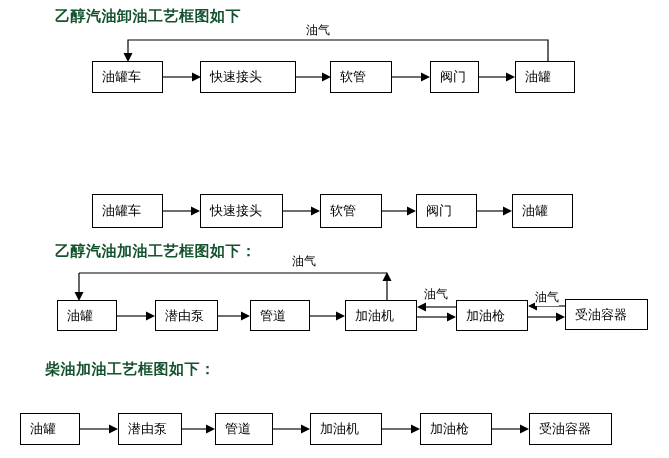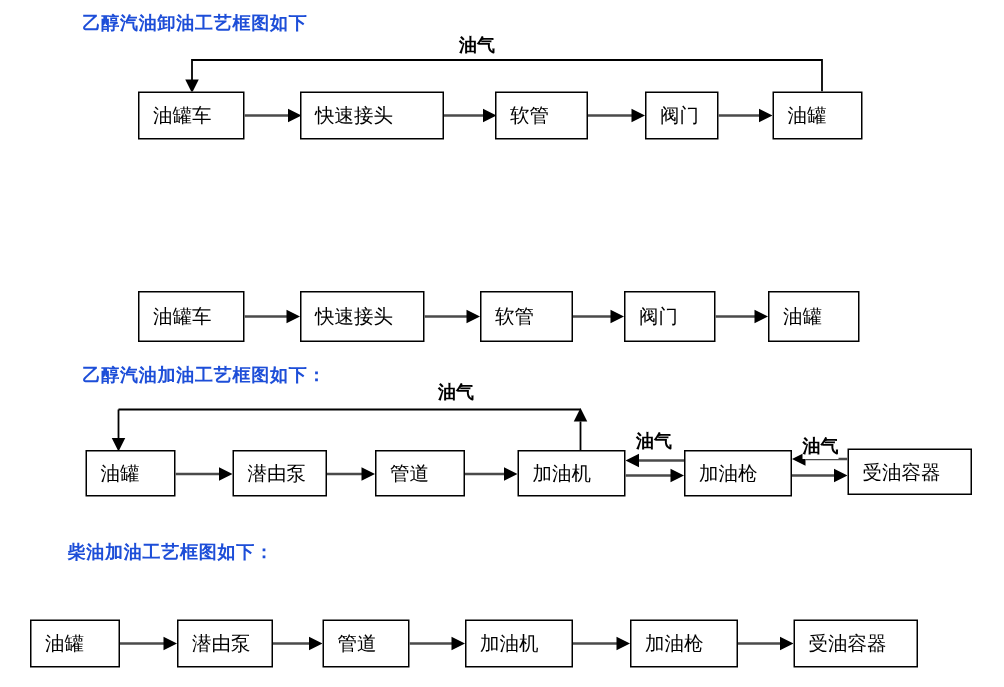--- a/index.html
+++ b/index.html
@@ -2,30 +2,30 @@
 <html><head>
 <meta charset="utf-8">
 <style>
   html,body{margin:0;padding:0;background:#ffffff;}
   .canvas{
     position:relative;width:669px;height:458px;background:#ffffff;
     font-family:"Liberation Sans",sans-serif;overflow:hidden;
   }
   .connectors{position:absolute;left:0;top:0;pointer-events:none;}
   .title{
-    position:absolute;font-weight:bold;font-size:12px;color:#1d4ed8;
+    position:absolute;font-weight:bold;font-size:15px;color:#14532d;
     white-space:nowrap;letter-spacing:0.5px;
   }
   .box{
     position:absolute;border:1px solid #000;background:#fff;
     box-sizing:border-box;display:flex;align-items:center;
     font-size:13px;color:#000;padding-left:9px;white-space:nowrap;
   }
   .vapor{
-    position:absolute;font-size:12px;color:#000;white-space:nowrap;font-weight:bold;
+    position:absolute;font-size:12px;color:#000;white-space:nowrap;
   }
 </style>
 </head>
 <body>
 
 <div class="canvas">
 
   <svg class="connectors" width="669" height="458" viewBox="0 0 669 458">
 
     <g stroke="#4a4a4a" stroke-width="1.6" fill="#000000">

